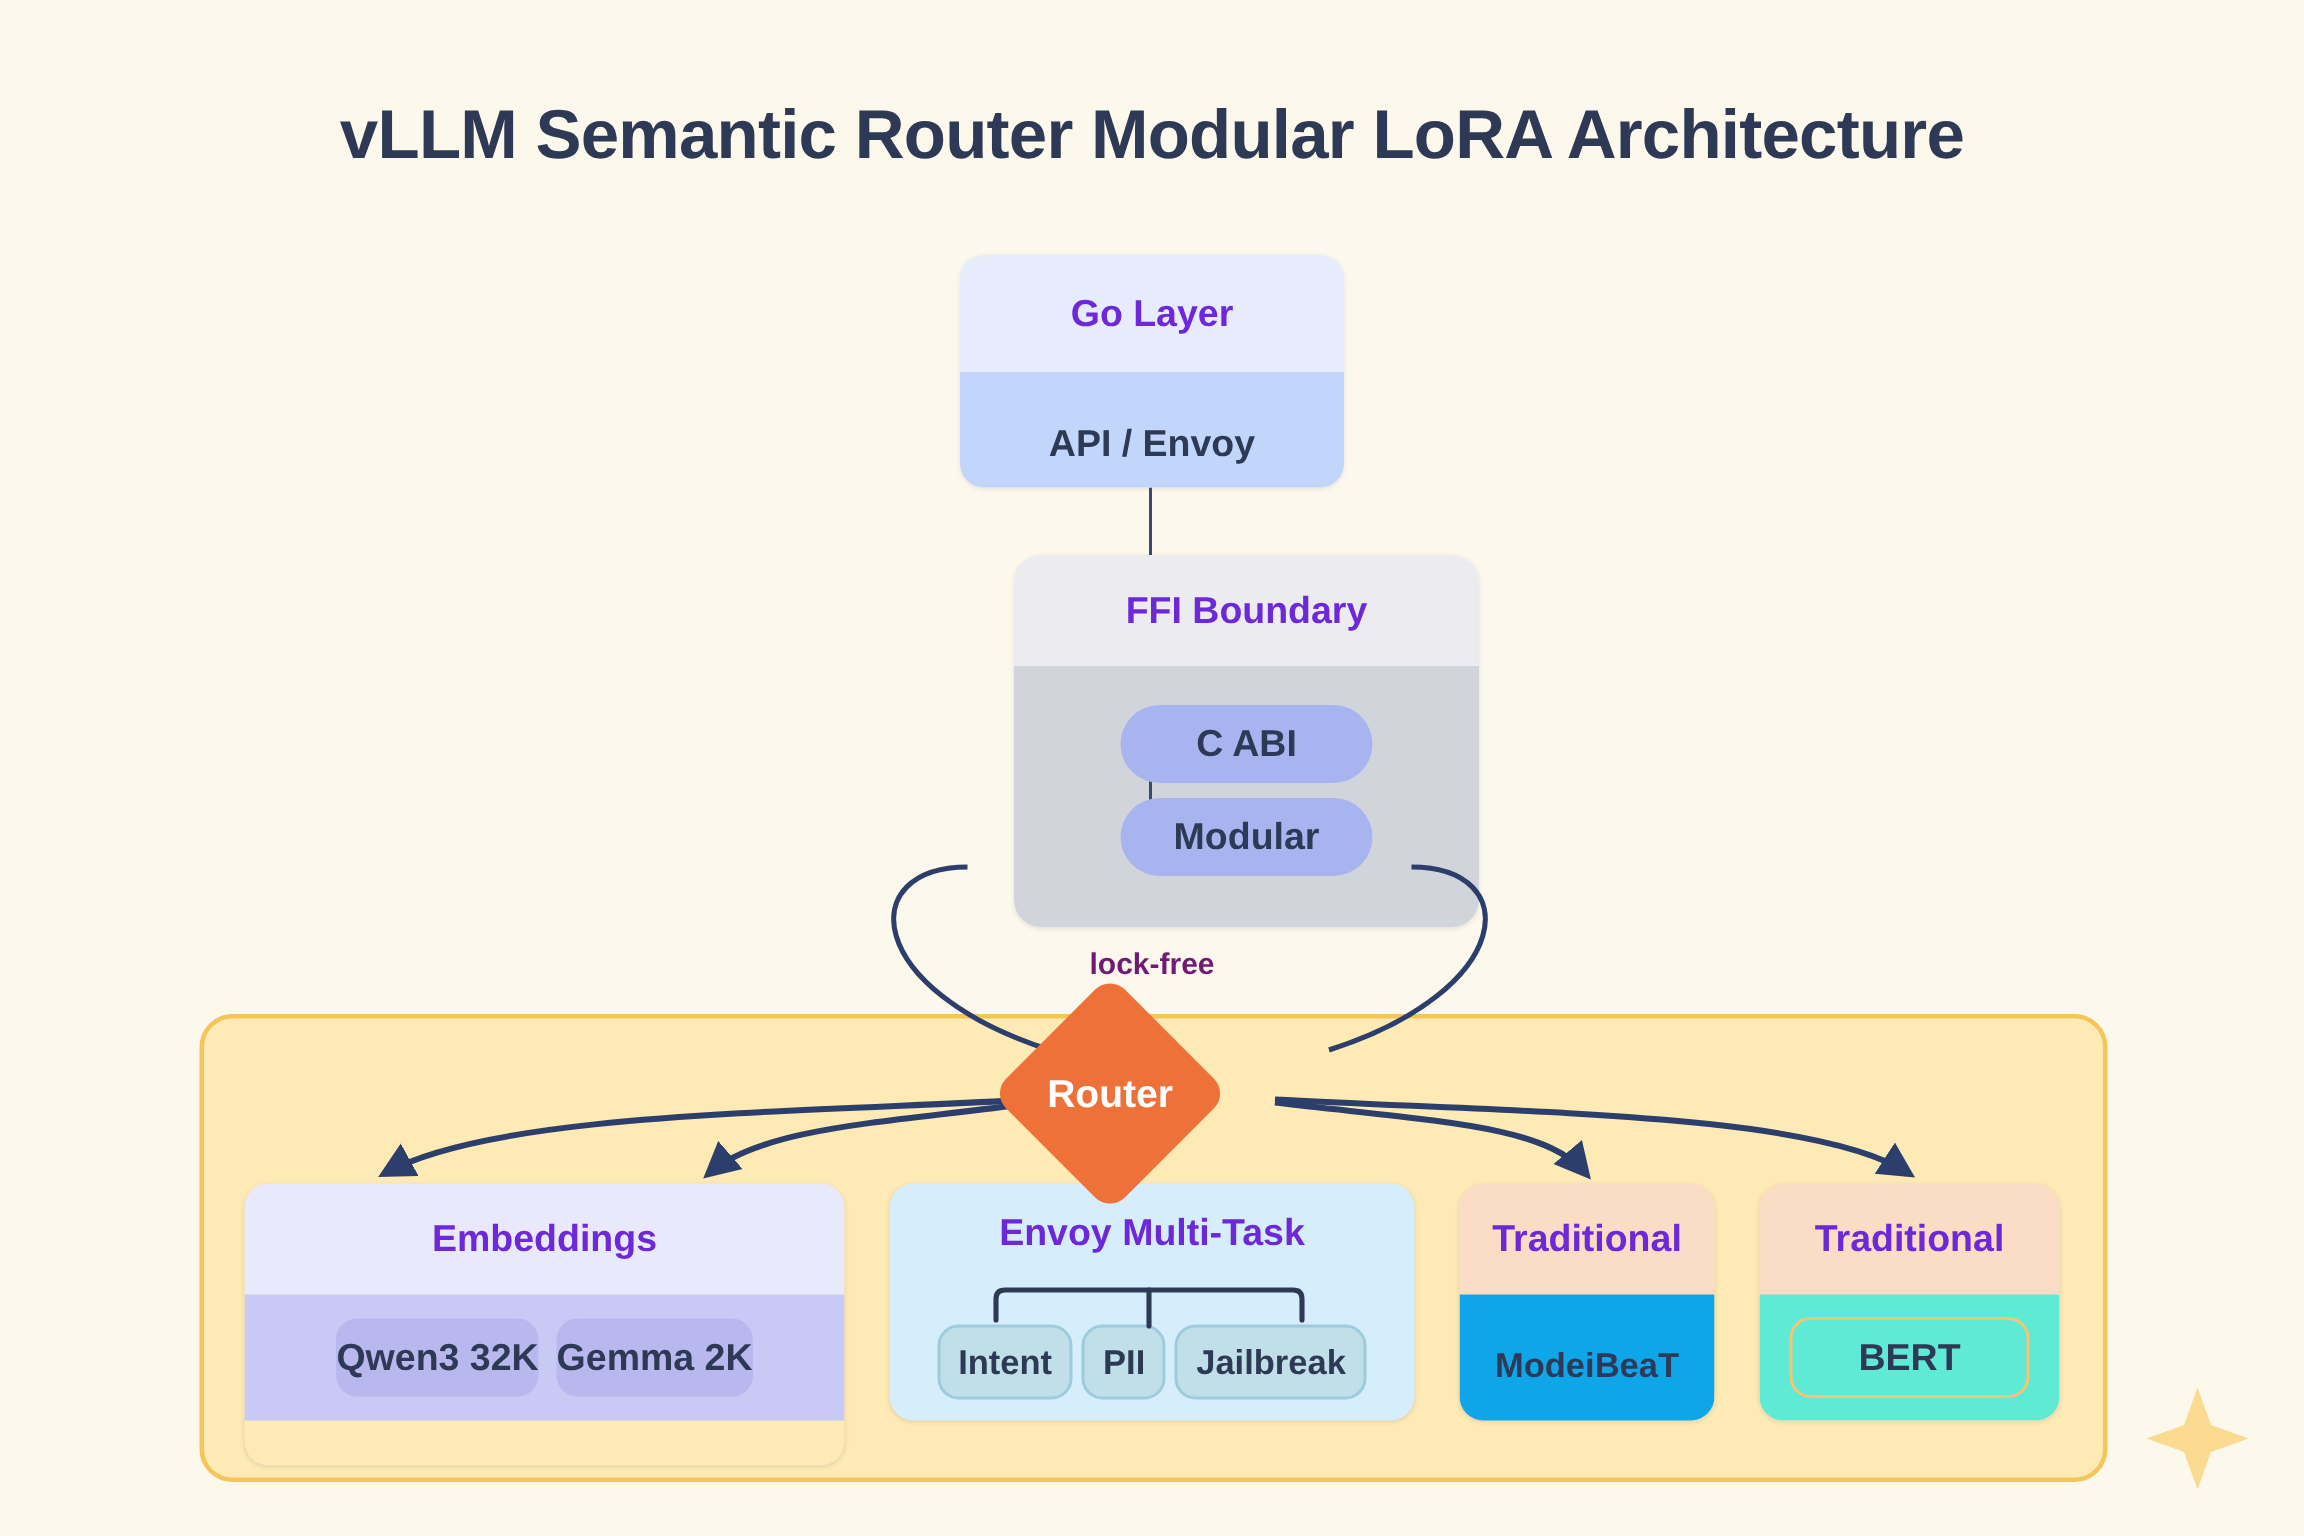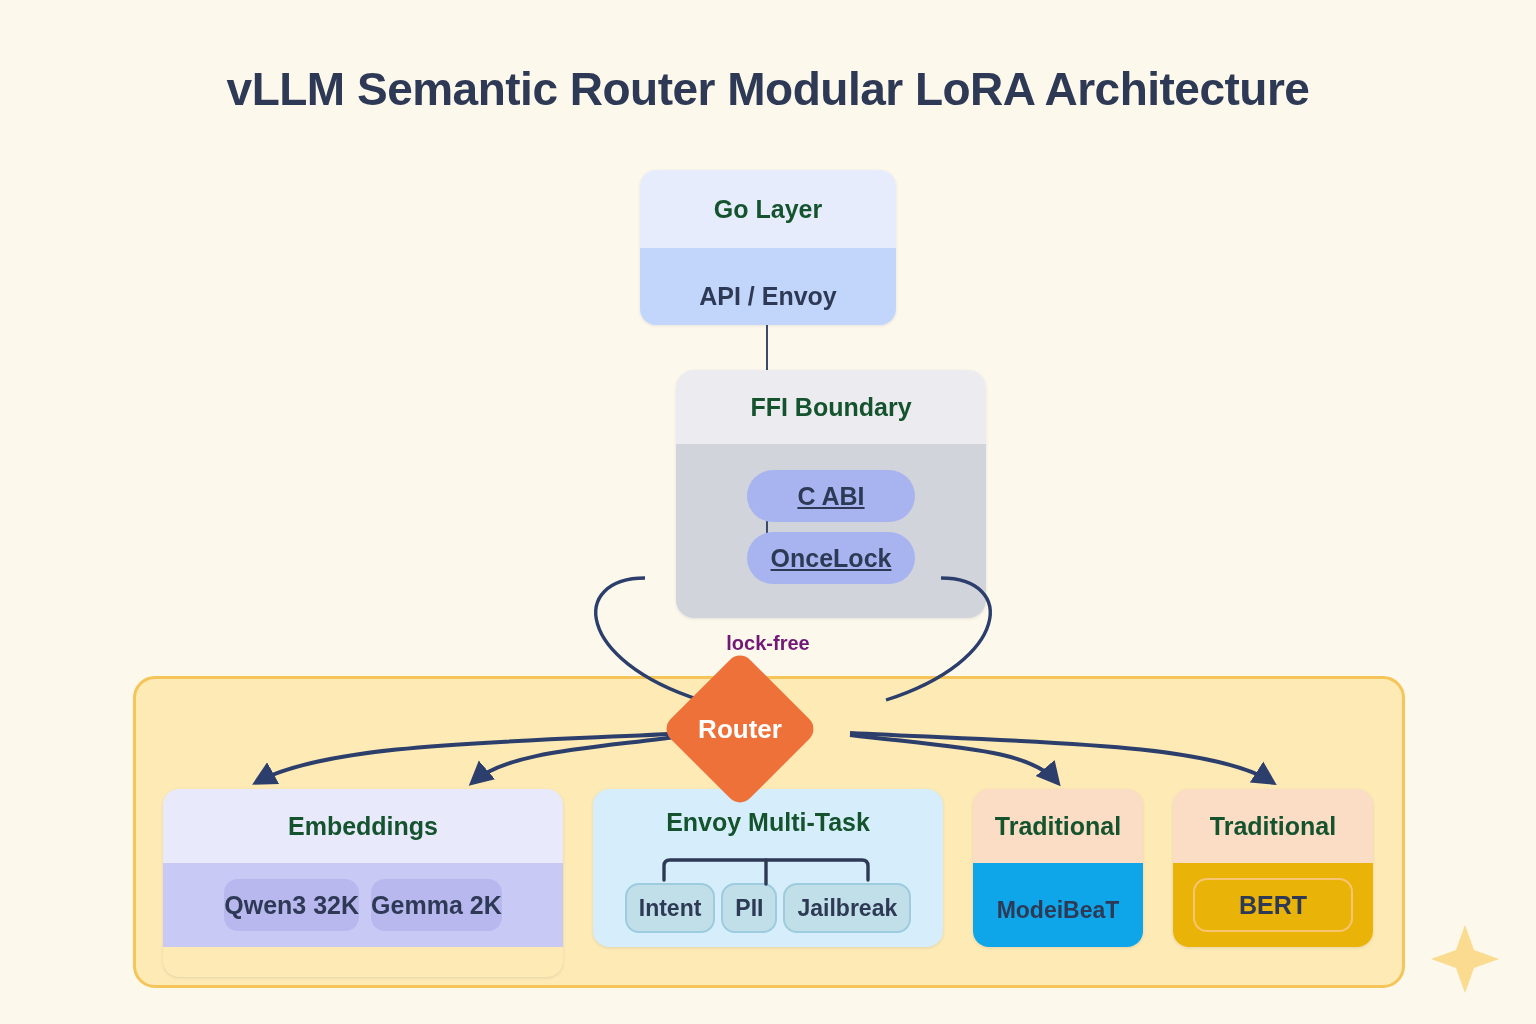--- a/index.html
+++ b/index.html
@@ -16,21 +16,21 @@
     position: absolute; left: 0; top: 62px; width: 1536px;
     text-align: center;
     font-size: 46px; font-weight: 700; letter-spacing: -0.5px;
     color: #2e3a55;
   }
 
   
   .card { position: absolute; border-radius: 16px; overflow: hidden; }
   .card .hd {
     width: 100%; text-align: center;
-    font-size: 25px; font-weight: 600; color: #14532d;
+    font-size: 25px; font-weight: 600; color: #6d28d9;
     display: flex; align-items: center; justify-content: center;
   }
   .card .bd {
     width: 100%;
     display: flex; align-items: center; justify-content: center;
     gap: 14px;
   }
   .card .bd-text {
     font-size: 25px; font-weight: 600; color: #2e3a55;
   }
@@ -45,21 +45,21 @@
   #ffi { left: 638px; top: 370px; width: 310px; height: 248px;
     border-radius: 18px; box-shadow: 0 1px 3px rgba(90,90,120,.14); margin-left: 38px; }
   #ffi .hd { height: 74px; background: #ececf0; }
   #ffi .bd { height: 174px; background: #d2d4dc;
     flex-direction: column; gap: 10px; padding-bottom: 8px; }
   .pill-purple {
     background: #a8b4ef; border-radius: 26px;
     width: 168px; height: 52px;
     display: flex; align-items: center; justify-content: center;
     font-size: 25px; font-weight: 600; color: #2e3a55;
-    position: relative; z-index: 2; text-decoration: underline;
+    position: relative; z-index: 2;
   }
   #ffi-inner-link {
     position: absolute; left: 766px; top: 512px;
     width: 2px; height: 28px; background: #3a4a6b; z-index: 1;
   }
 
   
   #link-go-ffi {
     position: absolute; left: 766px; top: 325px;
     width: 2px; height: 45px; background: #3a4a6b;
@@ -99,21 +99,21 @@
 
   #trad1 { left: 973px; top: 789px; width: 170px; height: 158px;
     box-shadow: 0 1px 3px rgba(90,90,120,.16); }
   #trad1 .hd { height: 74px; background: #fbdcc4; }
   #trad1 .bd { height: 95px; background: #0ea5e9; }
   #trad1 .bd-text { font-size: 23px; }
 
   #trad2 { left: 1173px; top: 789px; width: 200px; height: 158px;
     box-shadow: 0 1px 3px rgba(90,90,120,.16); }
   #trad2 .hd { height: 74px; background: #fbdcc4; }
-  #trad2 .bd { height: 84px; background: #eab308; }
+  #trad2 .bd { height: 84px; background: #5eead4; }
   .pill-bert {
     background: transparent; border: 2px solid #f7c571; border-radius: 14px;
     width: 160px; height: 54px;
     display: flex; align-items: center; justify-content: center;
     font-size: 25px; font-weight: 600; color: #2e3a55;
   }
 
   
   #router {
     position: absolute; left: 684px; top: 673px;
@@ -178,21 +178,21 @@
     <div class="hd">Go Layer</div>
     <div class="bd">
       <span class="bd-text">API / Envoy</span>
     </div>
   </div>
 
   <div class="card" id="ffi">
     <div class="hd">FFI Boundary</div>
     <div class="bd">
       <div class="pill-purple">C ABI</div>
-      <div class="pill-purple">OnceLock</div>
+      <div class="pill-purple">Modular</div>
     </div>
   </div>
   <div id="ffi-inner-link"></div>
 
   <div id="lock-free">lock-free</div>
 
   <div id="pool"></div>
 
   <div class="card" id="embeddings">
     <div class="hd">Embeddings</div>

